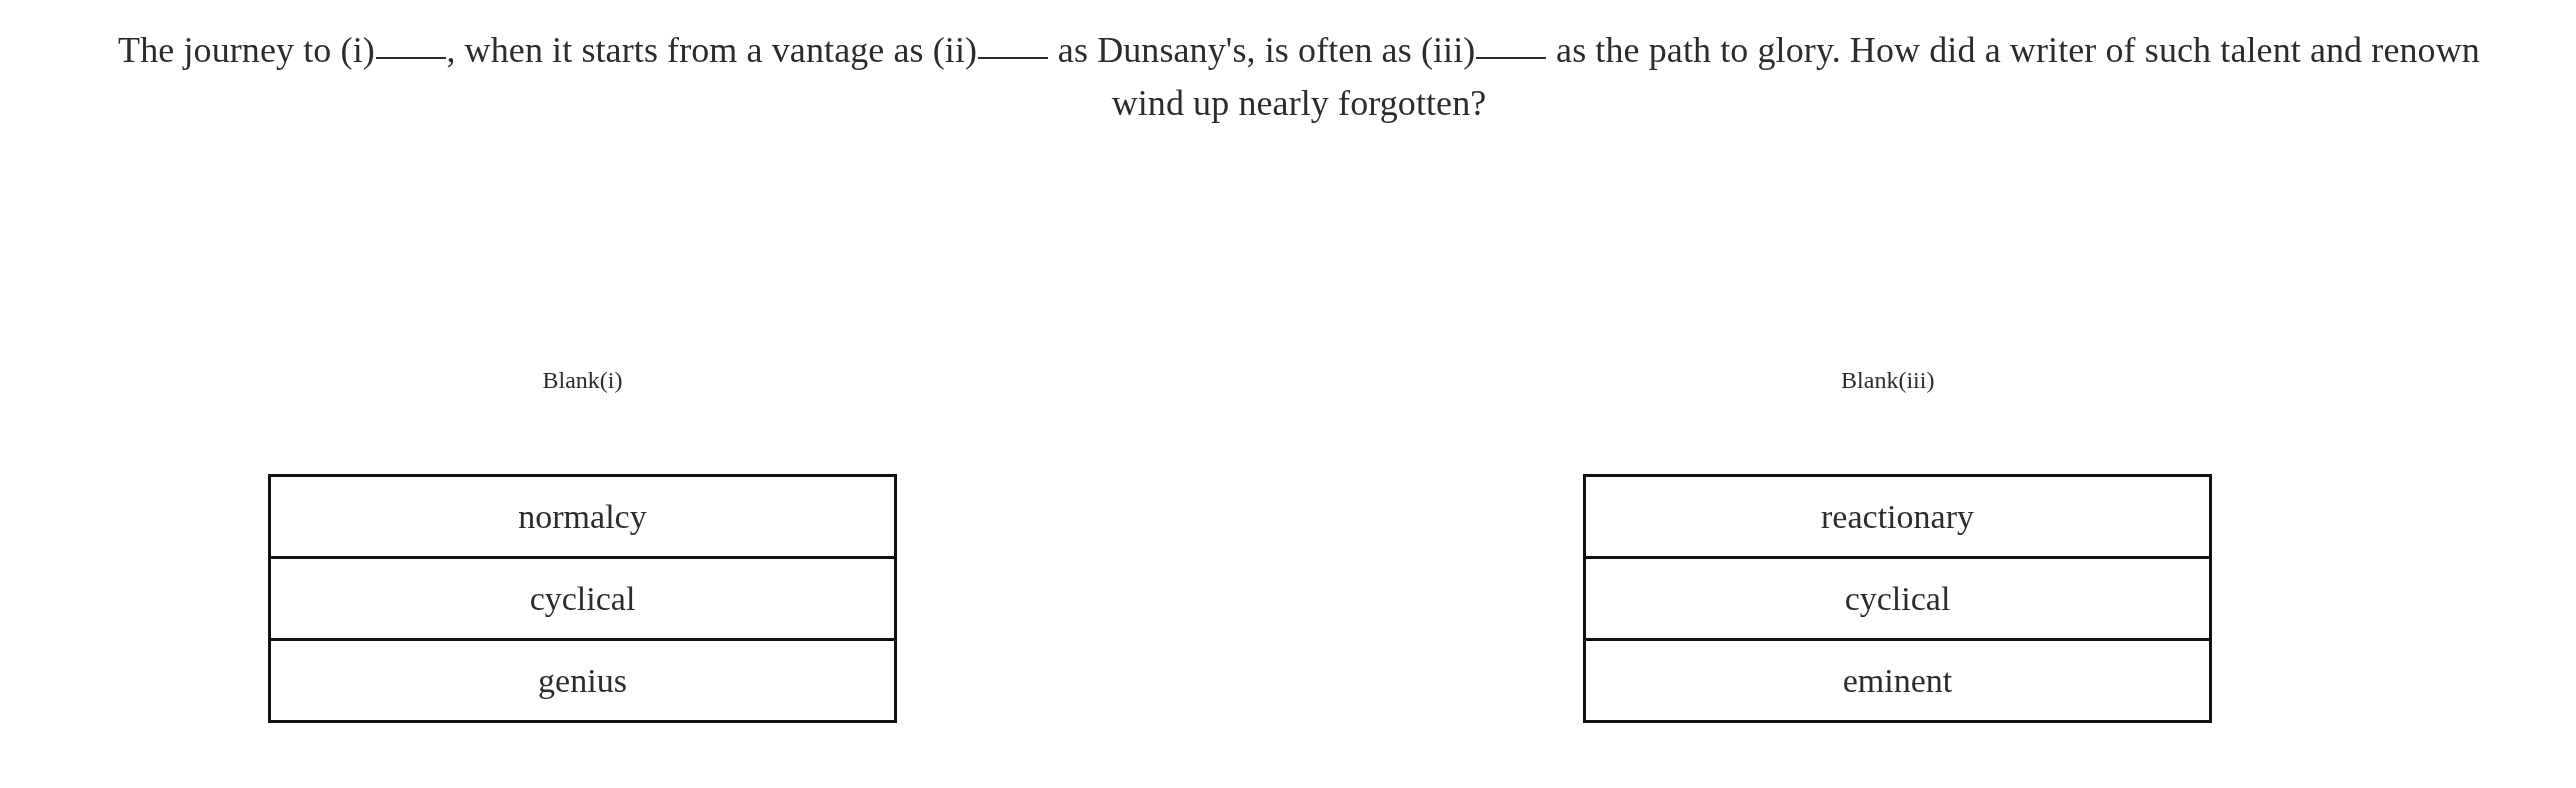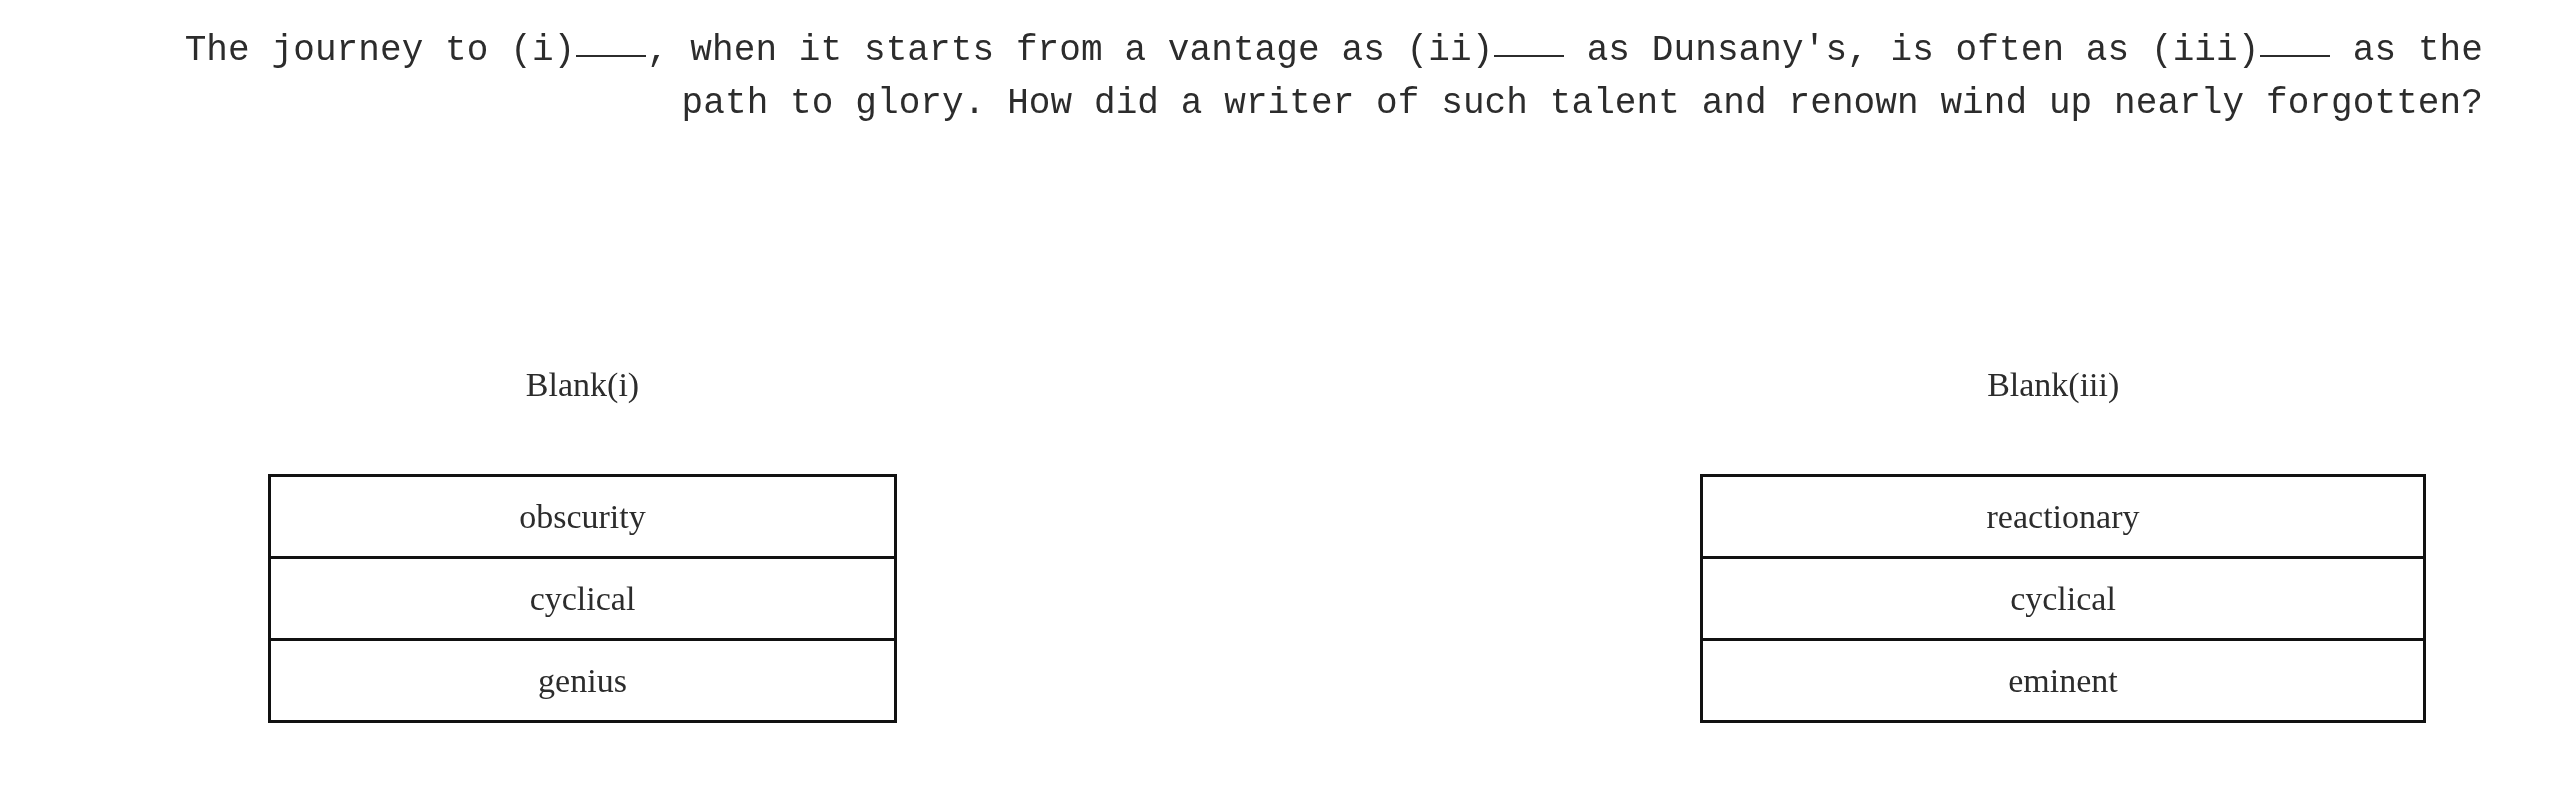--- a/index.html
+++ b/index.html
@@ -25,23 +25,22 @@
 
   
   .prompt {
     position: absolute;
     left: 115px;
     top: 24px;
     width: 2368px;
     font-size: 36px;
     line-height: 1.48;
     color: #2c2c2c;
-    text-align: right;
+    text-align: center;
     letter-spacing: 0.1px;
-    font-family: Liberation Mono, monospace;
   }
   .prompt .blank-rule {
     display: inline-block;
     border-bottom: 2.4px solid #2c2c2c;
     width: 70px;
     vertical-align: baseline;
     position: relative;
     top: -3.2px;
     margin: 0 0.8px;
   }
@@ -54,25 +53,25 @@
     width: 2576px;
     height: 788px;
   }
 
   .column {
     position: absolute;
     top: 366px;
   }
   .column.c1 { left: 268px;  width: 629px; }
   .column.c2 { left: 973px; width: 629px; }
-  .column.c3 { left: 1700px; width: 726px; }
+  .column.c3 { left: 1583px; width: 629px; }
 
   .column-header {
     text-align: center;
-    font-size: 34px;
+    font-size: 24px;
     line-height: 1;
     color: #2c2c2c;
     height: 45px;
     padding-top: 1.6px;
     box-sizing: border-box;
   }
   .column.c3 .column-header {
     padding-right: 19.5px;
   }
 
@@ -107,21 +106,21 @@
 
   <div class="prompt">
     <span>The journey to (i)</span><span class="blank-rule"></span><span>, when it starts from a vantage as (ii)</span><span class="blank-rule"></span><span> as Dunsany's, is often as (iii)</span><span class="blank-rule"></span><span> as the path to glory. How did a writer of such talent and renown wind up nearly forgotten?</span>
   </div>
 
   <div class="columns">
 
     <div class="column c1">
       <div class="column-header">Blank(i)</div>
       <div class="options">
-        <div class="option">obscurity</div>
+        <div class="option">normalcy</div>
         <div class="option">cyclical</div>
         <div class="option">genius</div>
       </div>
     </div>
 
 
     <div class="column c3">
       <div class="column-header">Blank(iii)</div>
       <div class="options">
         <div class="option">reactionary</div>

